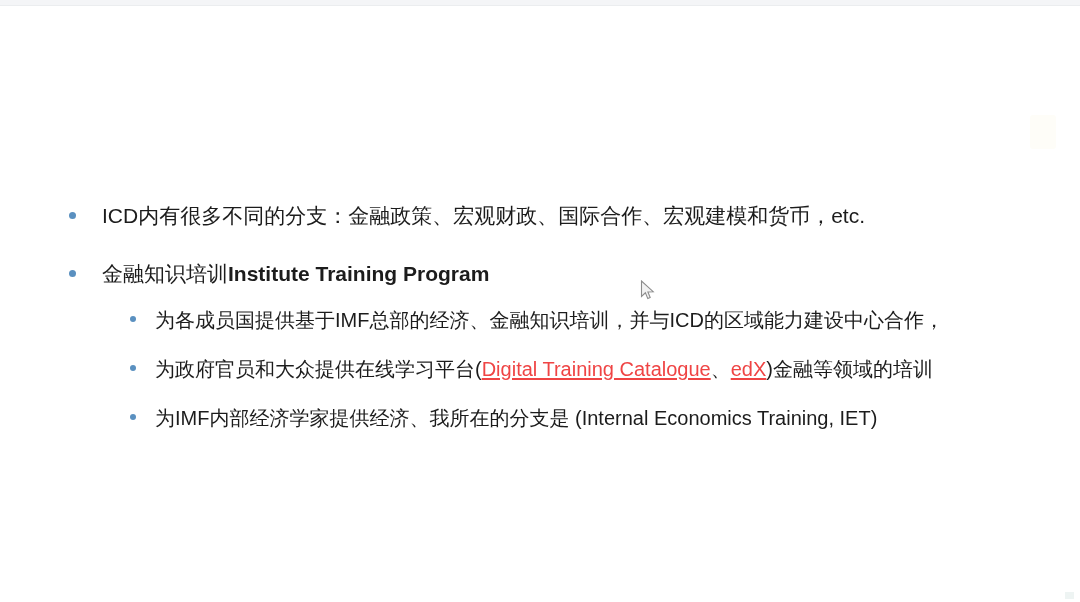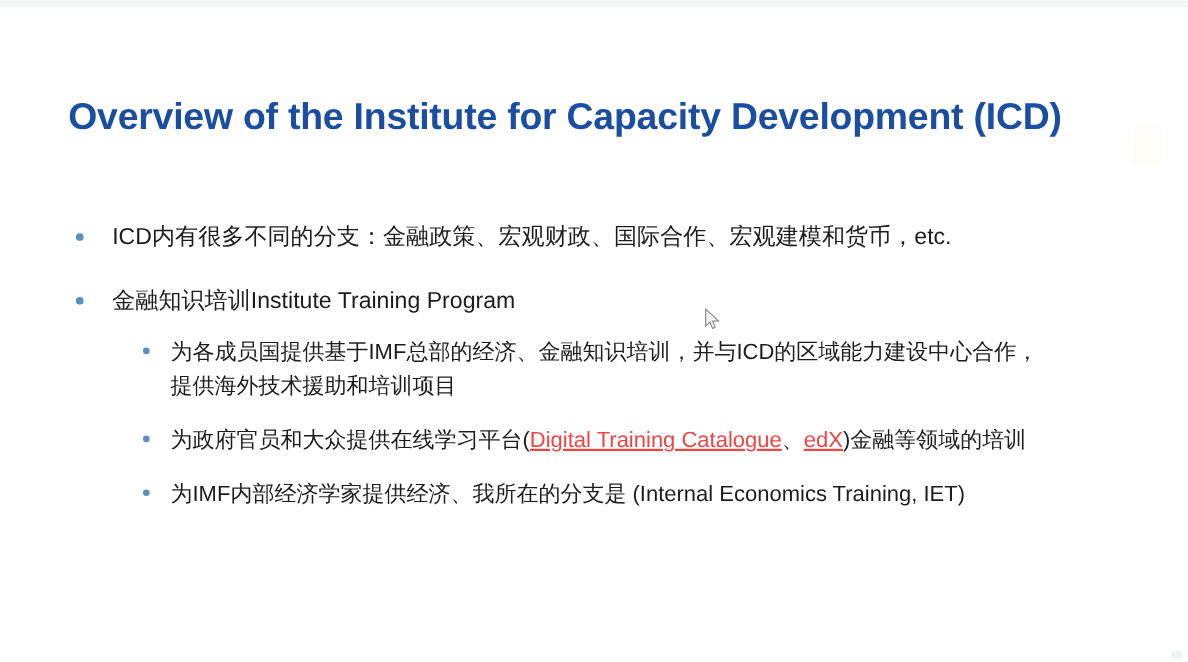--- a/index.html
+++ b/index.html
@@ -84,21 +84,21 @@
   .bullet-l2 > .marker {
     position: absolute;
     left: 8px;
     top: 11px;
     width: 6px;
     height: 6px;
     border-radius: 50%;
     background: #5a90c0;
   }
   .strong-en {
-    font-weight: 400;
+    font-weight: 700;
   }
   .doclink {
     color: #ef4444;
     text-decoration: underline;
     text-underline-offset: 2px;
   }
   .watermark-bl {
     position: absolute;
     left: 16px;
     bottom: 6px;
@@ -136,39 +136,37 @@
 </head>
 <body>
 
 <div class="slide">
 
   <div class="top-edge-band"></div>
   <div class="top-edge-line"></div>
 
   <div class="artifact-tr"></div>
 
-  <h1 class="slide-title">Overview of the Institute for Capacity Development (ICD)</h1>
 
   <div class="body-block">
 
     <div class="bullet-l1">
       <span class="marker"></span>
       <span>ICD内有很多不同的分支：金融政策、宏观财政、国际合作、宏观建模和货币，etc.</span>
     </div>
 
     <div class="bullet-l1">
       <span class="marker"></span>
       <span>金融知识培训</span><span class="strong-en">Institute Training Program</span>
 
       <div class="sub-list">
 
         <div class="bullet-l2">
           <span class="marker"></span>
           <span>为各成员国提供基于IMF总部的经济、金融知识培训，并与ICD的区域能力建设中心合作，</span><br>
-          <span>提供海外技术援助和培训项目</span>
         </div>
 
         <div class="bullet-l2">
           <span class="marker"></span>
           <span>为政府官员和大众提供在线学习平台(</span><span class="doclink">Digital Training Catalogue</span><span>、</span><span class="doclink">edX</span><span>)金融等领域的培训</span>
         </div>
 
         <div class="bullet-l2">
           <span class="marker"></span>
           <span>为IMF内部经济学家提供经济、我所在的分支是 (Internal Economics Training, IET)</span>

